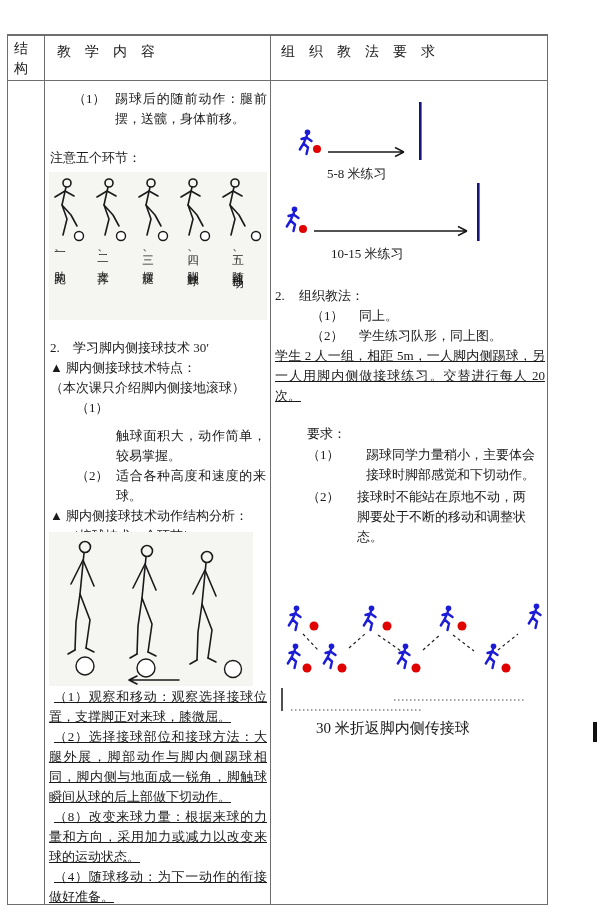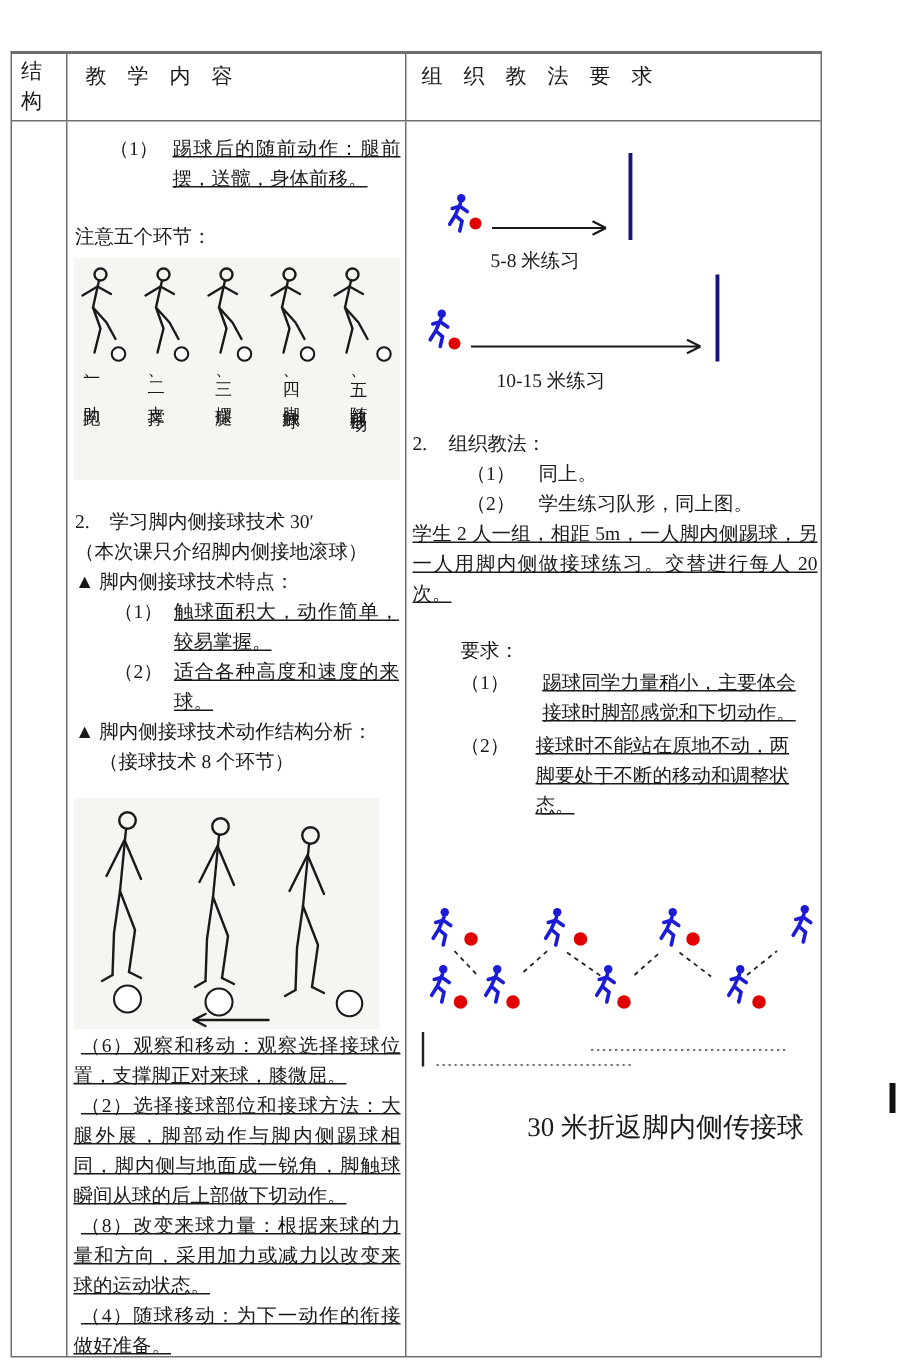--- a/index.html
+++ b/index.html
@@ -27,29 +27,29 @@
   .col-content{width:226px;border-right:1px solid var(--border);flex:0 0 auto;position:relative;}
   .col-method{flex:1 1 auto;position:relative;}
   .hdr-cell{font-size:14px;line-height:20px;padding-top:3px;}
   .hdr-structure{padding-left:6px;}
   .hdr-content{padding-left:12px;padding-top:6px;}
   .hdr-method{padding-left:10px;padding-top:6px;}
   .txt{font-size:13px;line-height:20px;}
   .abs{position:absolute;}
   .hang{display:flex;align-items:flex-start;}
   .hang .num{flex:0 0 auto;white-space:nowrap;}
-  .hang .t{flex:1 1 auto;text-align:justify;text-decoration:underline;}
+  .hang .t{flex:1 1 auto;text-align:justify;}
   .just{text-align:justify;text-decoration:underline;}
   .fig-box{background:#f5f5f2;}
   .vlabel{
     writing-mode:vertical-rl;text-orientation:upright;
     font-size:11.5px;letter-spacing:2px;line-height:14px;position:absolute;top:0;
   }
   .drill-label{position:absolute;font-size:13px;white-space:nowrap;}
-  .caption{position:absolute;font-size:18px;text-align:right;margin-top:20px;}
+  .caption{position:absolute;font-size:15px;text-align:left;}
   .margin-bar{position:absolute;left:593px;top:722px;width:4px;height:20px;background:#111;}
   svg{display:block;}
   .lineart{stroke:var(--ink);fill:none;stroke-width:1.6;stroke-linecap:round;stroke-linejoin:round;}
   .ballart{stroke:var(--ink);fill:#fff;stroke-width:1.4;}
 </style>
 </head>
 <body>
 
 <div class="doc-table">
 
@@ -107,25 +107,25 @@
           <span class="vlabel" style="left:137px;">四、脚触球</span>
           <span class="vlabel" style="left:182px;">五、随前移动</span>
         </div>
       </div>
 
       <div class="abs txt" style="top:257px;left:5px;width:216px;">
         <div class="hang">
           <span class="num" style="width:23px;">2.</span>
           <span>学习脚内侧接球技术 30′</span>
         </div>
+        <div>▲ 脚内侧接球技术特点：</div>
         <div>（本次课只介绍脚内侧接地滚球）</div>
-        <div>▲ 脚内侧接球技术特点：</div>
         <div class="hang" style="margin-left:26px;">
           <span class="num" style="width:40px;">（1）</span>
-          <span class="t" style="max-width:152px;">触球面积大，动作简单，较易掌握。</span>
+          <span class="t" style="max-width:152px;margin-top:28px;">触球面积大，动作简单，较易掌握。</span>
         </div>
         <div class="hang" style="margin-left:26px;">
           <span class="num" style="width:40px;">（2）</span>
           <span class="t" style="max-width:152px;">适合各种高度和速度的来球。</span>
         </div>
         <div>▲ 脚内侧接球技术动作结构分析：</div>
         <div style="margin-left:16px;">（接球技术 8 个环节）</div>
       </div>
 
       <div class="abs fig-box" style="top:451px;left:4px;width:204px;height:154px;">
@@ -143,21 +143,21 @@
           <use href="#receiver" x="78" y="10"></use>
           <use href="#receiver" x="138" y="16"></use>
           <circle cx="36" cy="134" r="9" class="ballart"></circle>
           <circle cx="97" cy="136" r="9" class="ballart"></circle>
           <circle cx="184" cy="137" r="8.5" class="ballart"></circle>
           <path d="M130 148 L80 148 M80 148 L88 144 M80 148 L88 152" class="lineart"></path>
         </svg>
       </div>
 
       <div class="abs txt" style="top:606px;left:4px;width:218px;">
-        <p class="just" style="text-indent:5px;">（6）观察和移动：观察选择接球位置，支撑脚正对来球，膝微屈。</p>
+        <p class="just" style="text-indent:5px;">（1）观察和移动：观察选择接球位置，支撑脚正对来球，膝微屈。</p>
         <p class="just" style="text-indent:5px;">（2）选择接球部位和接球方法：大腿外展，脚部动作与脚内侧踢球相同，脚内侧与地面成一锐角，脚触球瞬间从球的后上部做下切动作。</p>
         <p class="just" style="text-indent:5px;">（8）改变来球力量：根据来球的力量和方向，采用加力或减力以改变来球的运动状态。</p>
         <p class="just" style="text-indent:5px;">（4）随球移动：为下一动作的衔接做好准备。</p>
       </div>
     </div>
 
     <div class="col-method">
 
       <svg class="abs" style="top:0;left:0;" width="277" height="206" viewBox="0 0 277 206">
         <defs>
@@ -191,21 +191,21 @@
           <span class="num" style="width:48px;">（2）</span>
           <span>学生练习队形，同上图。</span>
         </div>
         <p class="just">学生 2 人一组，相距 5m，一人脚内侧踢球，另一人用脚内侧做接球练习。交替进行每人 20 次。</p>
       </div>
 
       <div class="abs txt" style="top:343px;left:36px;width:240px;">
         <div>要求：</div>
         <div class="hang" style="margin-top:1px;">
           <span class="num" style="width:50px;">（1）</span>
-          <span class="t" style="max-width:178px;text-align:center;">踢球同学力量稍小，主要体会接球时脚部感觉和下切动作。</span>
+          <span class="t" style="max-width:178px;text-align:right;">踢球同学力量稍小，主要体会接球时脚部感觉和下切动作。</span>
         </div>
         <div class="hang" style="margin-top:2px;">
           <span class="num" style="width:50px;">（2）</span>
           <span class="t" style="max-width:178px;text-align:left;">接球时不能站在原地不动，两脚要处于不断的移动和调整状态。</span>
         </div>
       </div>
 
       <svg class="abs" style="top:516px;left:0;" width="277" height="122" viewBox="0 0 277 122">
         <use href="#runner" x="15" y="8"></use>
         <use href="#runner" x="90" y="8"></use>

